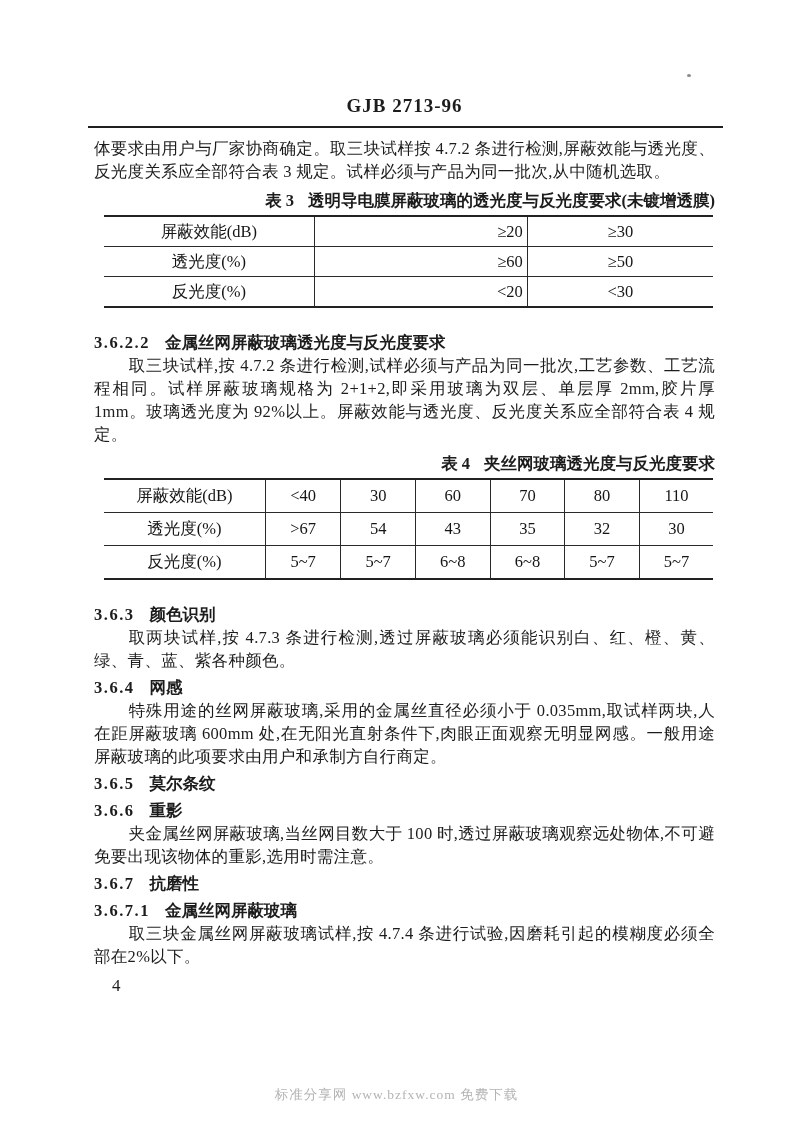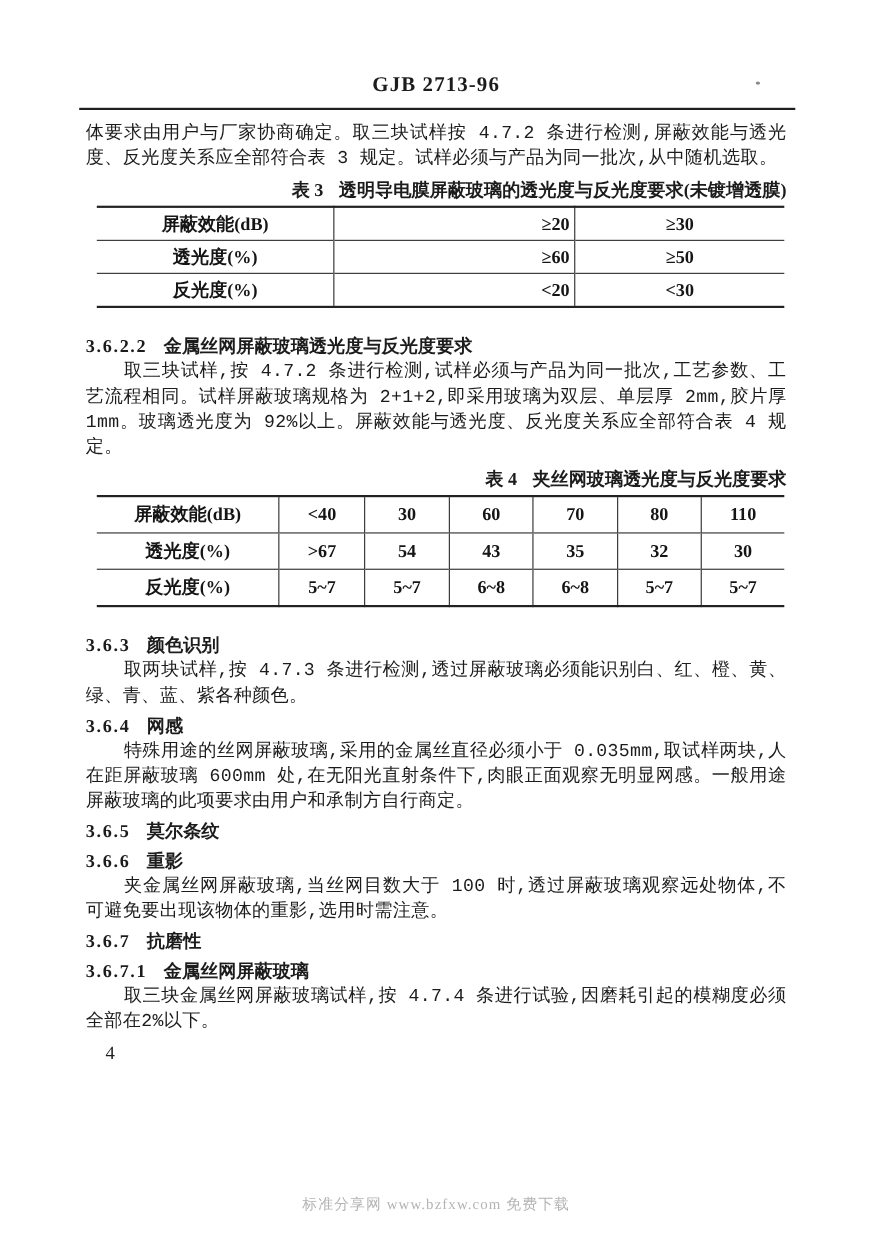--- a/index.html
+++ b/index.html
@@ -11,41 +11,41 @@
     position: relative;
     width: 793px;
     height: 1122px;
     margin: 0 auto;
     background: #ffffff;
     overflow: hidden;
     font-family: "Liberation Serif", "DejaVu Serif", serif;
     color: #1c1c1c;
   }
   .content {
-    padding: 66px 78px 0 78px;
+    padding: 94px 78px 0 78px;
+    margin-left: 16px;
   }
   .doc-header {
     text-align: center;
     font-weight: bold;
     font-size: 19px;
     letter-spacing: 1px;
     line-height: 24px;
   }
   .header-rule {
     height: 0;
     border-bottom: 2.5px solid #1f1f1f;
     margin: 8px -8px 0 -6px;
   }
   .para {
     margin: 0;
     font-size: 16.5px;
     line-height: 23px;
     text-align: justify;
     letter-spacing: 0.3px;
-    font-family: Liberation Mono, monospace;
   }
   .para.indent { text-indent: 2.1em; }
   .intro { margin-top: 9px; }
   .sec {
     font-weight: bold;
     font-size: 16.5px;
     line-height: 23px;
     margin-top: 4px;
   }
   .sec.gap-lg { margin-top: 23px; }
@@ -60,21 +60,20 @@
     line-height: 23px;
     margin-top: 6px;
   }
   .tbl-caption .cap-label { margin-right: 14px; }
   table.t {
     border-collapse: collapse;
     width: calc(100% - 12px);
     margin: 3px 2px 0 10px;
     border-top: 2.2px solid #222;
     border-bottom: 2.2px solid #222;
-    font-weight: bold;
   }
   table.t td {
     text-align: center;
     font-size: 16.5px;
     padding: 0 4px;
     color: #151515;
   }
   table.t tr + tr td { border-top: 1.6px solid #2a2a2a; }
   table.t td + td { border-left: 1.6px solid #2a2a2a; }
   table.t3 td { height: 29px; }

